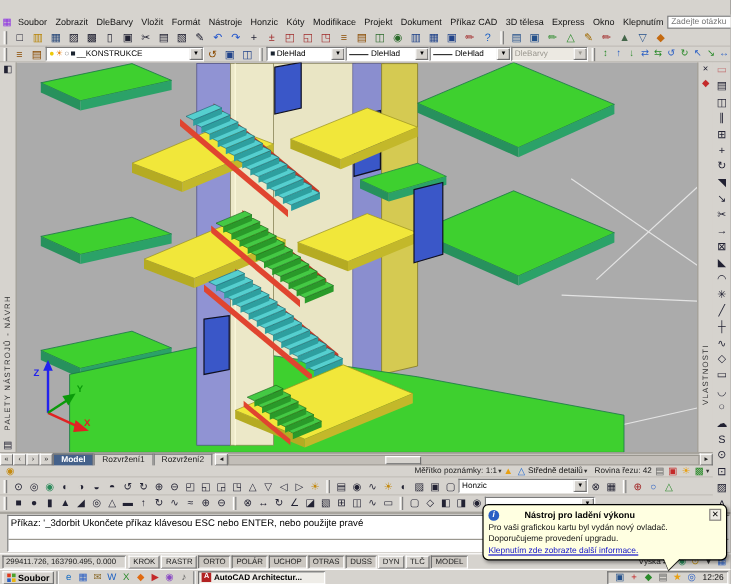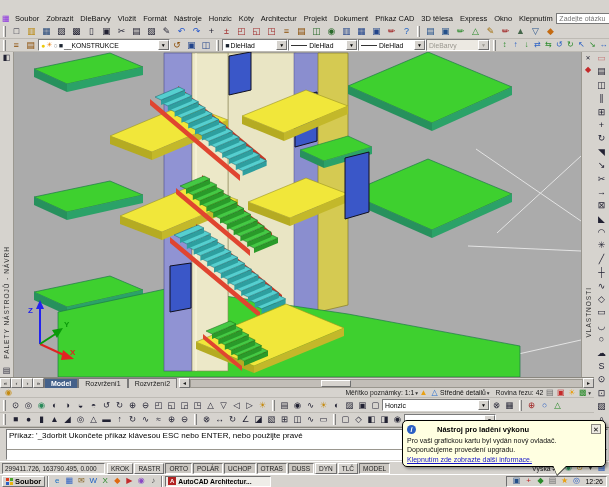--- a/index.html
+++ b/index.html
@@ -98,21 +98,21 @@
     <div class="docicon">▦</div>
     <div class="row">
         <div class="mi">Soubor</div>
         <div class="mi">Zobrazit</div>
         <div class="mi">DleBarvy</div>
         <div class="mi">Vložit</div>
         <div class="mi">Formát</div>
         <div class="mi">Nástroje</div>
         <div class="mi">Honzic</div>
         <div class="mi">Kóty</div>
-        <div class="mi">Architectur</div>
+        <div class="mi">Modifikace</div>
         <div class="mi">Projekt</div>
         <div class="mi">Dokument</div>
         <div class="mi">Příkaz CAD</div>
         <div class="mi">3D tělesa</div>
         <div class="mi">Express</div>
         <div class="mi">Okno</div>
         <div class="mi">Klepnutím</div>
       </div>
     <div id="searchwrap">
       <input id="searchbox" placeholder="Zadejte otázku" style="">

